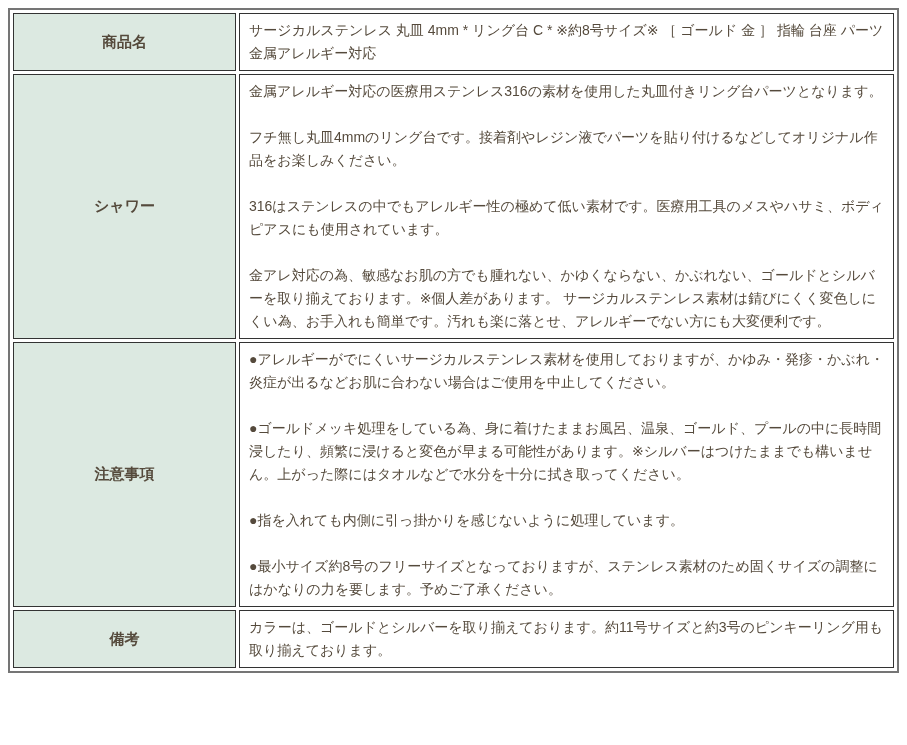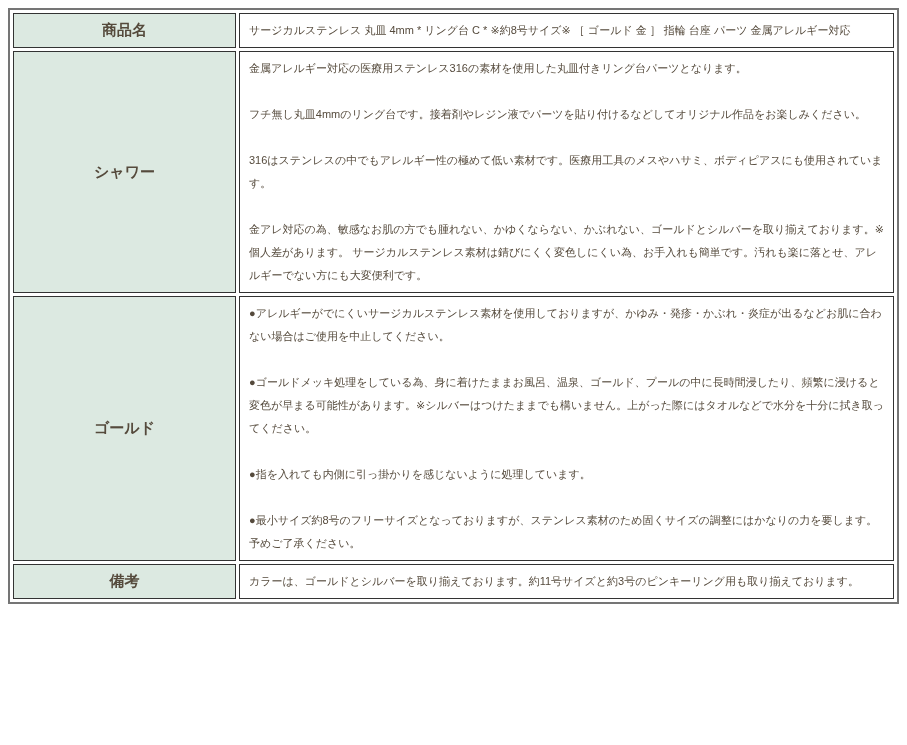--- a/index.html
+++ b/index.html
@@ -29,21 +29,21 @@
     font-size: 15px;
     font-weight: bold;
     text-align: center;
     vertical-align: middle;
     padding: 6px 24px;
     color: #554a3c;
   }
   table.spec-table td {
     background: #ffffff;
     border: 1px solid #333333;
-    font-size: 11px;
+    font-size: 14px;
     line-height: 23px;
     text-align: left;
     vertical-align: middle;
     padding: 5px 9px;
     white-space: pre-wrap;
     word-break: break-all;
     color: #554a3c;
   }
 </style>
 </head>
@@ -60,21 +60,21 @@
         <th>シャワー</th>
         <td>金属アレルギー対応の医療用ステンレス316の素材を使用した丸皿付きリング台パーツとなります。
 
 フチ無し丸皿4mmのリング台です。接着剤やレジン液でパーツを貼り付けるなどしてオリジナル作品をお楽しみください。
 
 316はステンレスの中でもアレルギー性の極めて低い素材です。医療用工具のメスやハサミ、ボディピアスにも使用されています。
 
 金アレ対応の為、敏感なお肌の方でも腫れない、かゆくならない、かぶれない、ゴールドとシルバーを取り揃えております。※個人差があります。 サージカルステンレス素材は錆びにくく変色しにくい為、お手入れも簡単です。汚れも楽に落とせ、アレルギーでない方にも大変便利です。</td>
       </tr>
       <tr>
-        <th>ゴールド</th>
+        <th>注意事項</th>
         <td>●アレルギーがでにくいサージカルステンレス素材を使用しておりますが、かゆみ・発疹・かぶれ・炎症が出るなどお肌に合わない場合はご使用を中止してください。
 
 ●ゴールドメッキ処理をしている為、身に着けたままお風呂、温泉、ゴールド、プールの中に長時間浸したり、頻繁に浸けると変色が早まる可能性があります。※シルバーはつけたままでも構いません。上がった際にはタオルなどで水分を十分に拭き取ってください。
 
 ●指を入れても内側に引っ掛かりを感じないように処理しています。
 
 ●最小サイズ約8号のフリーサイズとなっておりますが、ステンレス素材のため固くサイズの調整にはかなりの力を要します。予めご了承ください。</td>
       </tr>
       <tr>
         <th>備考</th>

